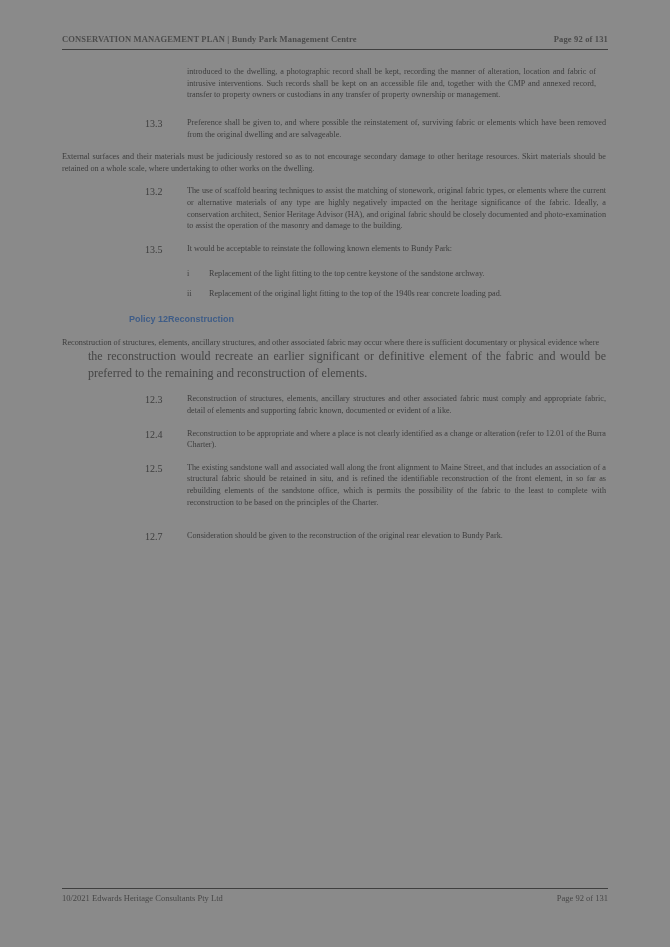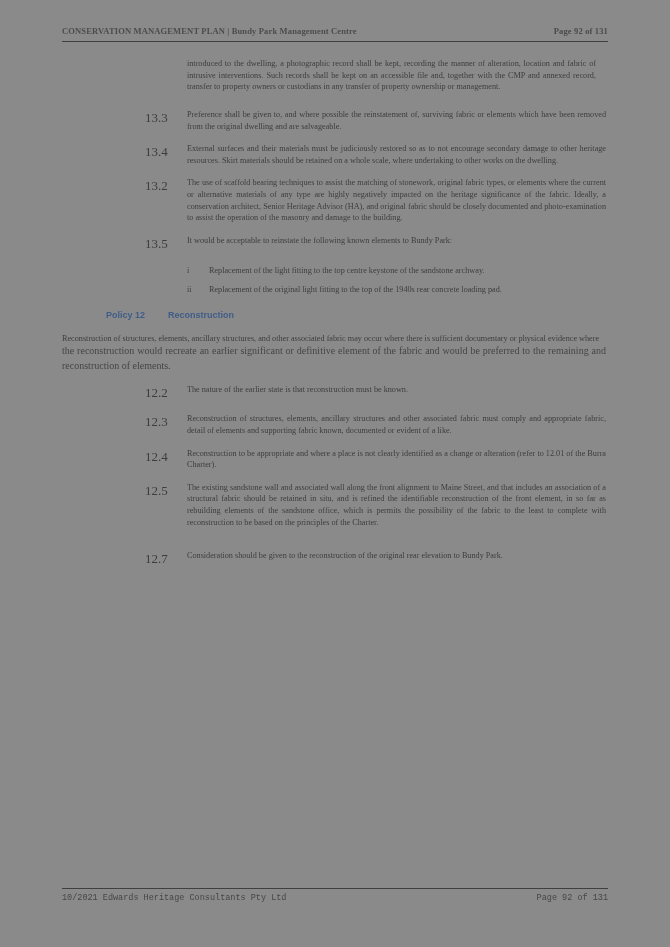--- a/index.html
+++ b/index.html
@@ -16,21 +16,21 @@
   .page {
     position: relative;
     width: 670px;
     height: 947px;
     background: #8a8a8a;
     box-sizing: border-box;
   }
   .content {
     position: absolute;
     left: 62px;
-    top: 26px;
+    top: 34px;
     width: 546px;
     height: 880px;
   }
   
   .header {
     display: flex;
     justify-content: space-between;
     align-items: baseline;
     font-size: 8.5px;
     font-weight: bold;
@@ -62,21 +62,21 @@
     font-size: 8.2px;
     line-height: 1.42;
     color: #3d3d3d;
     text-align: justify;
   }
   .para .num {
     width: 42px;
     flex: 0 0 42px;
     padding-left: 83px;
     box-sizing: content-box;
-    font-size: 13px;
+    font-size: 10px;
     color: #3d3d3d;
     white-space: nowrap;
   }
   .para .txt {
     flex: 1 1 auto;
     padding-right: 2px;
   }
   
   .cont {
     margin-left: 125px;
@@ -116,49 +116,51 @@
     font-family: "Liberation Sans", sans-serif;
     font-size: 9px;
     font-weight: bold;
     color: #3f5d88;
   }
   .section-head .sh-num {
     width: 62px;
     flex: 0 0 62px;
     padding-left: 44px;
     box-sizing: content-box;
+    text-align: right;
   }
   .section-head .sh-title {
     flex: 1 1 auto;
   }
   
   .note {
     display: block;
-    font-size: 10px;
+    font-size: 12px;
     color: #454545;
+    margin-left: 26px;
   }
   
   .footer-rule {
     position: absolute;
     left: 62px;
     top: 888px;
     width: 546px;
     border-top: 1.2px solid #3f3f3f;
   }
   .footer {
     position: absolute;
     left: 62px;
     top: 893px;
     width: 546px;
     display: flex;
     justify-content: space-between;
     align-items: baseline;
     font-size: 8.5px;
     color: #464646;
-    font-family: Liberation Mono, monospace;
+    font-family: Liberation Serif, serif;
   }
   .footer-left { white-space: nowrap; }
   .footer-right { white-space: nowrap; }
 </style>
 </head>
 <body>
 
 <div class="page">
   <div class="content">
 
@@ -171,21 +173,20 @@
     <div class="body-area">
 
       <div class="cont">introduced to the dwelling, a photographic record shall be kept, recording the manner of alteration, location and fabric of intrusive interventions. Such records shall be kept on an accessible file and, together with the CMP and annexed record, transfer to property owners or custodians in any transfer of property ownership or management.</div>
 
       <div class="para">
         <span class="num">13.3</span>
         <span class="txt">Preference shall be given to, and where possible the reinstatement of, surviving fabric or elements which have been removed from the original dwelling and are salvageable.</span>
       </div>
 
       <div class="para">
-        <span class="num">13.4</span>
         <span class="txt">External surfaces and their materials must be judiciously restored so as to not encourage secondary damage to other heritage resources. Skirt materials should be retained on a whole scale, where undertaking to other works on the dwelling.</span>
       </div>
 
       <div class="para">
         <span class="num">13.2</span>
         <span class="txt">The use of scaffold bearing techniques to assist the matching of stonework, original fabric types, or elements where the current or alternative materials of any type are highly negatively impacted on the heritage significance of the fabric. Ideally, a conservation architect, Senior Heritage Advisor (HA), and original fabric should be closely documented and photo-examination to assist the operation of the masonry and damage to the building.</span>
       </div>
 
       <div class="para">
         <span class="num">13.5</span>
@@ -208,24 +209,20 @@
         <span class="sh-title">Reconstruction</span>
       </div>
 
       <div class="para">
         <span class="txt">
           <span>Reconstruction of structures, elements, ancillary structures, and other associated fabric may occur where there is sufficient documentary or physical evidence where</span>
           <span class="note">the reconstruction would recreate an earlier significant or definitive element of the fabric and would be preferred to the remaining and reconstruction of elements.</span>
         </span>
       </div>
 
-      <div class="para">
-        <span class="num">12.2</span>
-        <span class="txt">The nature of the earlier state is that reconstruction must be known.</span>
-      </div>
 
       <div class="para">
         <span class="num">12.3</span>
         <span class="txt">Reconstruction of structures, elements, ancillary structures and other associated fabric must comply and appropriate fabric, detail of elements and supporting fabric known, documented or evident of a like.</span>
       </div>
 
       <div class="para">
         <span class="num">12.4</span>
         <span class="txt">Reconstruction to be appropriate and where a place is not clearly identified as a change or alteration (refer to 12.01 of the Burra Charter).</span>
       </div>

